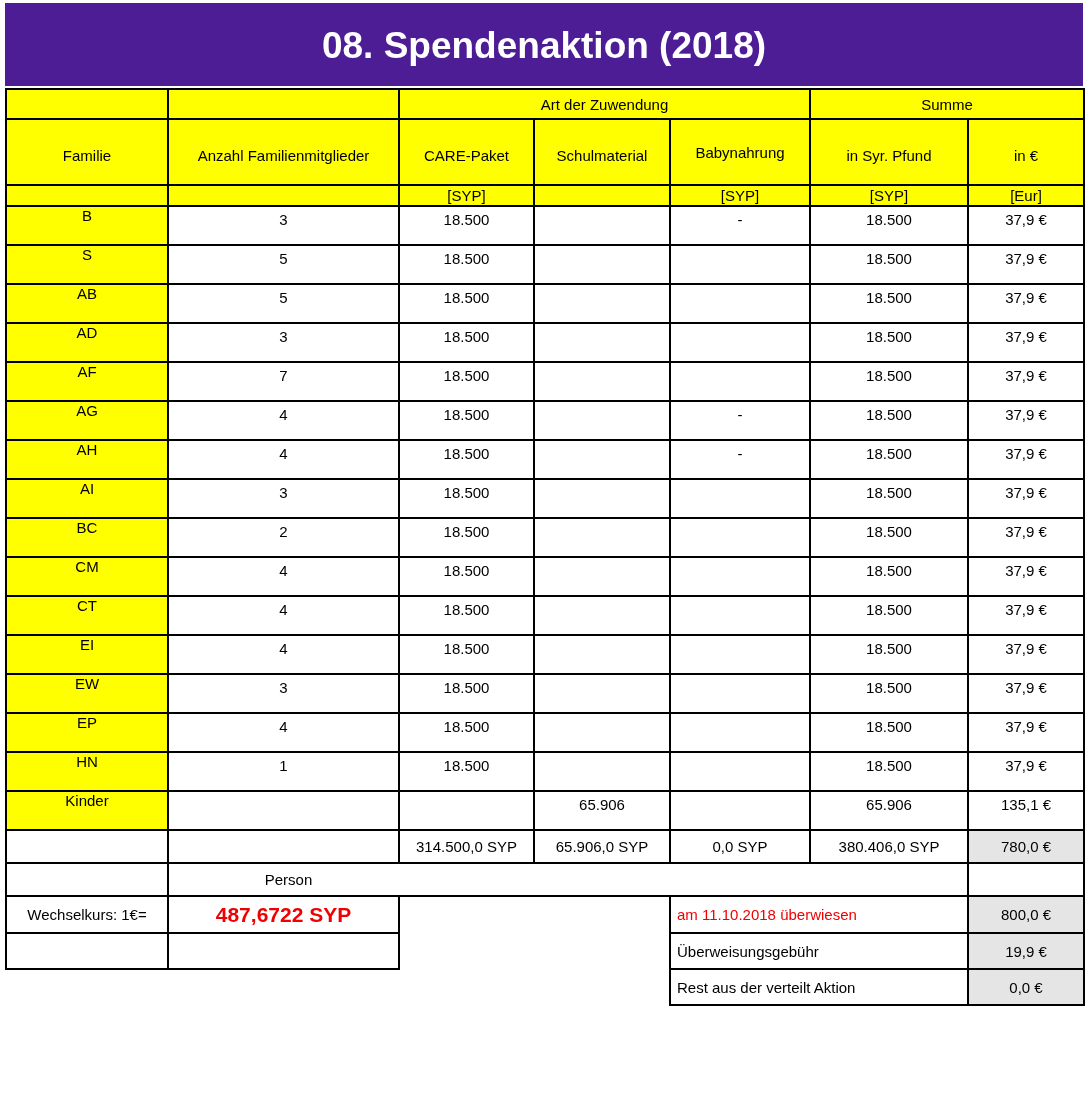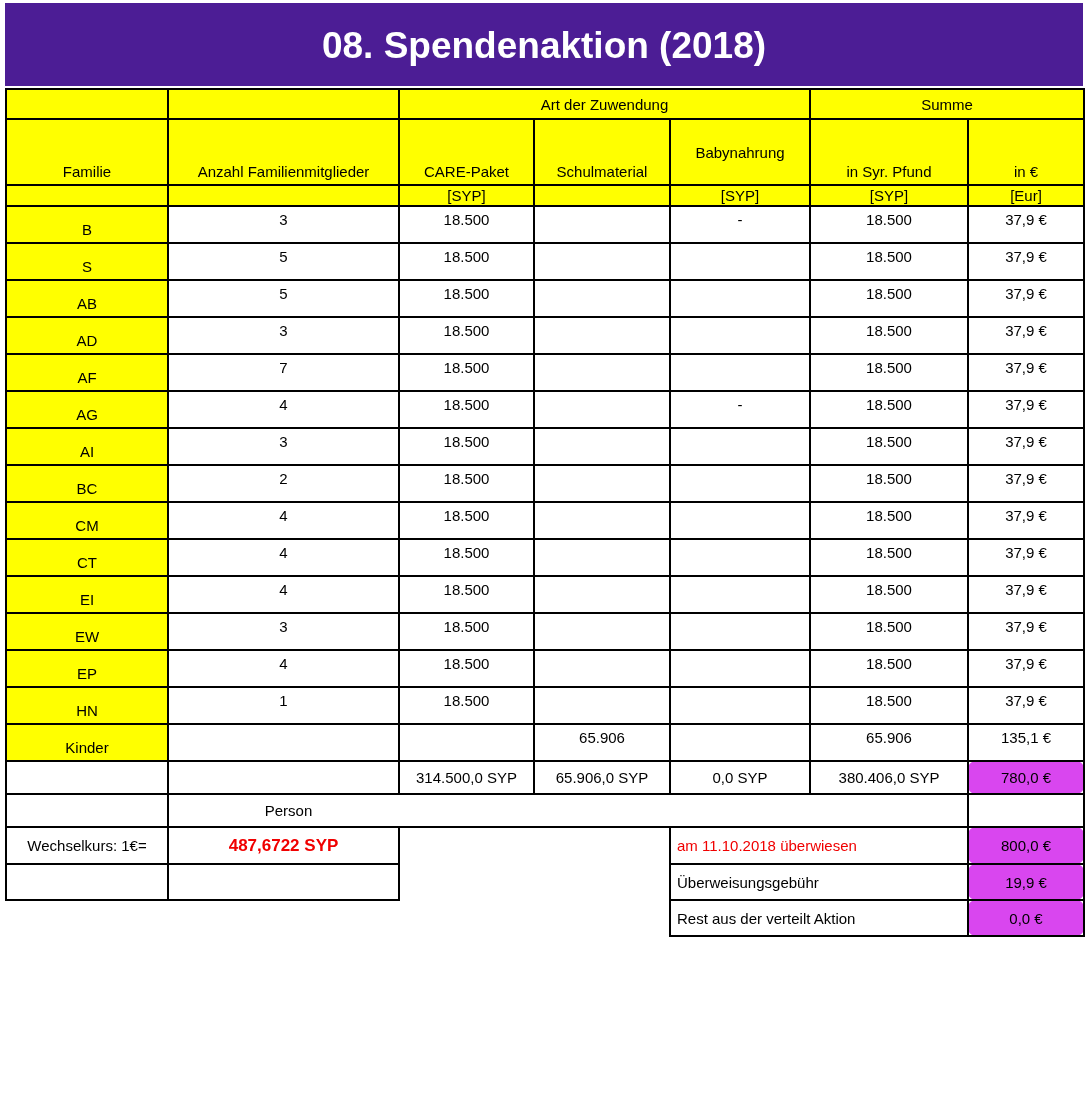--- a/index.html
+++ b/index.html
@@ -16,26 +16,26 @@
     margin-left:5px;width:1078px;table-layout:fixed;border-collapse:collapse;
     margin-top:2px;
   }
   td{
     font-size:15px;text-align:center;vertical-align:middle;padding:0;
     overflow:hidden;white-space:nowrap;
   }
   td.b{border:2px solid #000;}
   td.void{border:none;background:#fff;}
   .yellow{background:#FFFF00;}
-  .blue{background:#d946ef;border-radius:8px;}
+  .blue{background:#e5e5e5;}
   .red{color:#F00000;}
   .bold{font-weight:bold;}
-  .fs17{font-size:17px;}
+  .fs17{font-size:21px;}
   .vtop{vertical-align:top;padding-top:4px;}
-  .vbot{vertical-align:bottom;padding-bottom:4px;}
+  .vbot{vertical-align:bottom;padding-bottom:20px;}
   .left{text-align:left;padding-left:6px;}
   .ol{border-left-width:3px;}
   .or{border-right-width:3px;}
   .ot{border-top-width:3px;}
   .ob{border-bottom-width:3px;}
   .person-inner{display:inline-block;width:227px;text-align:center;}
   tr.h30{height:30px;} tr.h66{height:66px;} tr.h22{height:21px;}
   tr.h37{height:37px;} tr.h34{height:33px;} tr.h35{height:33px;} tr.h36{height:36px;}
 </style>
 </head>
@@ -130,20 +130,29 @@
   <tr class="h37">
         <td class="b yellow vbot ol">AG</td>
         <td class="b vtop">4</td>
         <td class="b vtop">18.500</td>
         <td class="b vtop"></td>
         <td class="b vtop">-</td>
         <td class="b vtop">18.500</td>
         <td class="b vtop or">37,9 €</td>
       </tr>
   <tr class="h37">
+        <td class="b yellow vbot ol">AH</td>
+        <td class="b vtop">4</td>
+        <td class="b vtop">18.500</td>
+        <td class="b vtop"></td>
+        <td class="b vtop">-</td>
+        <td class="b vtop">18.500</td>
+        <td class="b vtop or">37,9 €</td>
+      </tr>
+  <tr class="h37">
         <td class="b yellow vbot ol">AI</td>
         <td class="b vtop">3</td>
         <td class="b vtop">18.500</td>
         <td class="b vtop"></td>
         <td class="b vtop"></td>
         <td class="b vtop">18.500</td>
         <td class="b vtop or">37,9 €</td>
       </tr>
   <tr class="h37">
         <td class="b yellow vbot ol">BC</td>

